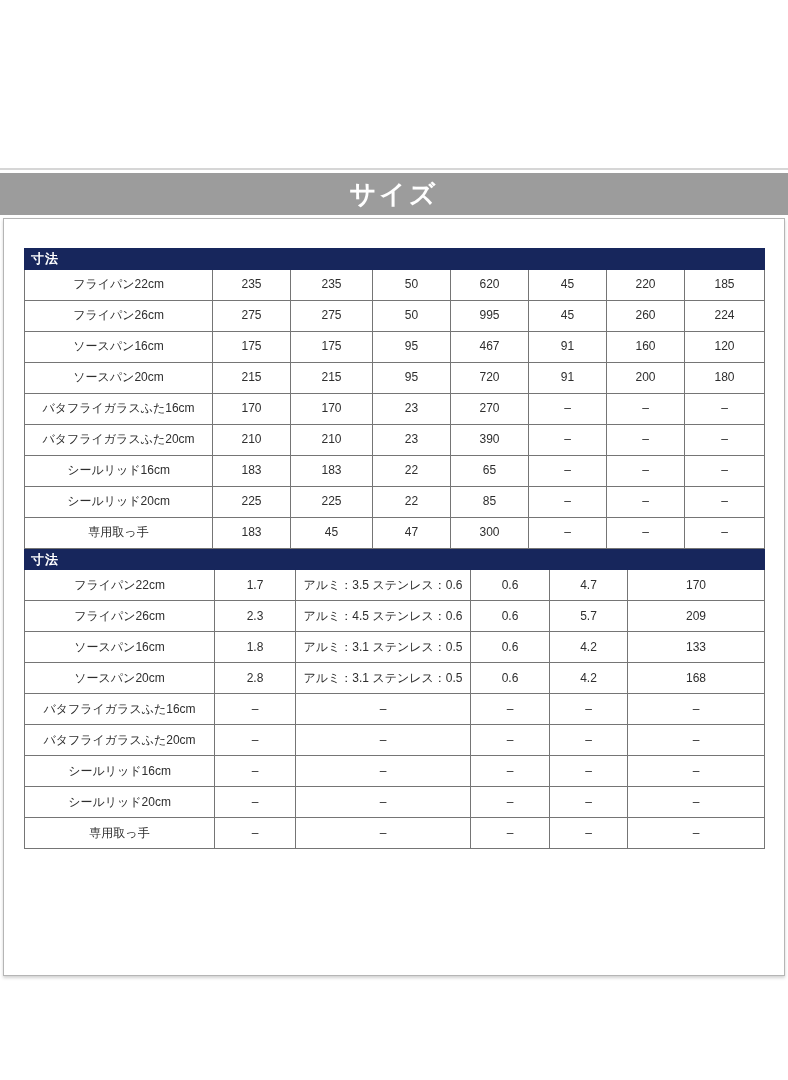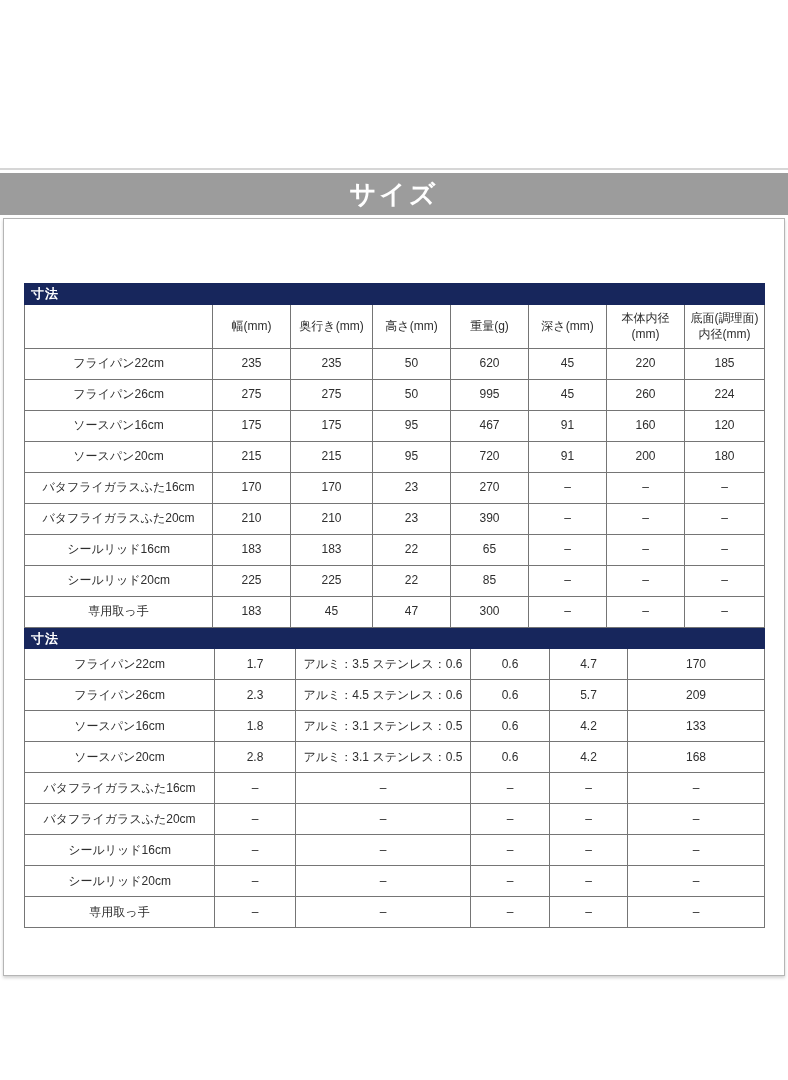--- a/index.html
+++ b/index.html
@@ -18,21 +18,21 @@
   }
   .title-bar .title-text{
     color:#ffffff;font-size:26px;font-weight:bold;letter-spacing:3px;
   }
   .panel{
     position:absolute;left:3px;top:218px;width:780px;height:756px;
     background:#ffffff;border:1px solid #b5b5b5;
     box-shadow:0 2px 3px rgba(0,0,0,0.18);
   }
   .tables-wrap{
-    position:absolute;left:20px;top:29px;width:740px;margin-top:35px;
+    position:absolute;left:20px;top:29px;width:740px;
   }
   table.spec-table{
     border-collapse:collapse;table-layout:fixed;width:740px;
   }
   table.spec-table td, table.spec-table th{
     border:1px solid #757575;
     text-align:center;vertical-align:middle;
     font-size:12px;font-weight:normal;color:#2e2e2e;
     padding:0 2px;white-space:pre-line;line-height:1.35;
     overflow:hidden;
@@ -65,32 +65,20 @@
           <col style="width: 82px;">
           <col style="width: 78px;">
           <col style="width: 78px;">
           <col style="width: 78px;">
           <col style="width: 78px;">
           <col style="width: 80px;">
         </colgroup>
         <tbody>
           <tr class="section-row">
             <td colspan="8" style="background: rgb(23, 38, 92); border-color: rgb(23, 38, 92);">寸法</td>
-          </tr>
-          <tr class="header-row">
-            <th></th>
-            <th>幅(mm)</th>
-            <th>奥行き(mm)</th>
-            <th>高さ(mm)</th>
-            <th>重量(g)</th>
-            <th>深さ(mm)</th>
-            <th>本体内径
-(mm)</th>
-            <th>底面(調理面)
-内径(mm)</th>
           </tr>
           <tr class="data-row">
             <td class="label-cell">フライパン22cm</td>
             <td class="value-cell">235</td>
             <td class="value-cell">235</td>
             <td class="value-cell">50</td>
             <td class="value-cell">620</td>
             <td class="value-cell">45</td>
             <td class="value-cell">220</td>
             <td class="value-cell">185</td>

